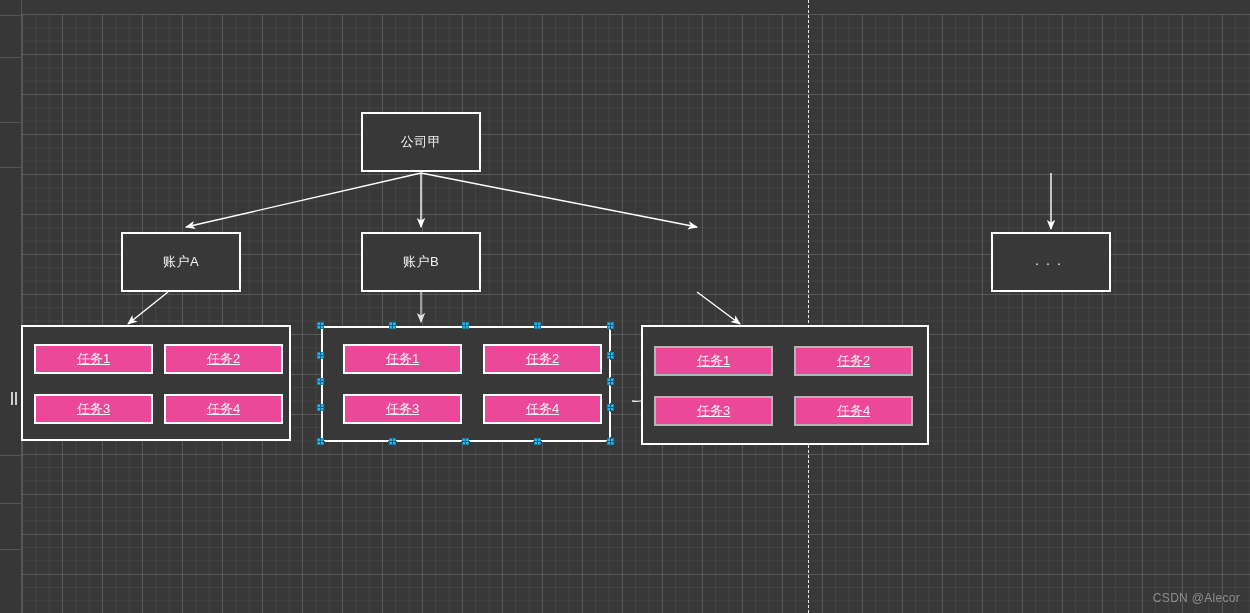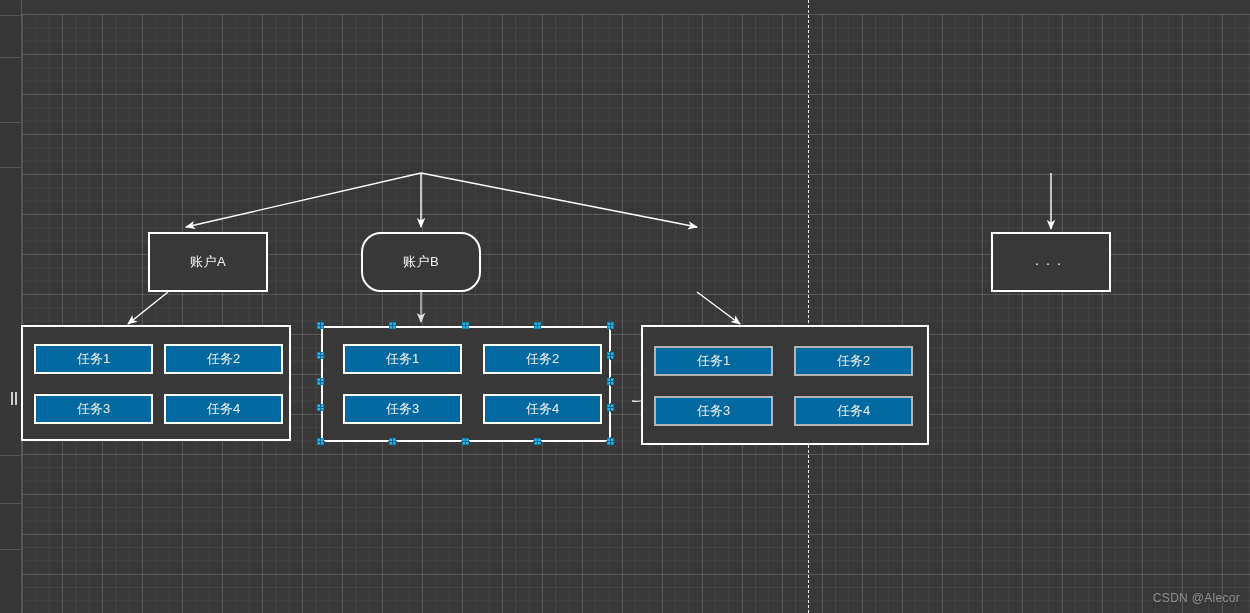--- a/index.html
+++ b/index.html
@@ -60,23 +60,23 @@
     display:flex;align-items:center;justify-content:center;
     letter-spacing:.5px;
   }
   .group-box{
     position:absolute;box-sizing:border-box;
     background:#383838;border:2px solid #ffffff;
   }
   .group-box.gray-children .task{border-color:#b4b4b4;}
   .task{
     position:absolute;box-sizing:border-box;
-    background:#0369a1;border:2px solid #ffffff;
+    background:#ec4899;border:2px solid #ffffff;
     color:#f2f2f2;font-size:13px;
-    display:flex;align-items:center;justify-content:center;
+    display:flex;align-items:center;justify-content:center;text-decoration:underline;
   }
   .dots{letter-spacing:6px;font-size:15px;color:#e6e6e6;}
 
   
   .handle{
     position:absolute;width:7px;height:7px;
     background:#29b6e8;
     box-shadow:0 0 0 1px #1a86ad inset;
   }
   .handle::before,.handle::after{
@@ -158,31 +158,34 @@
 
     <g>
       <path d="M632,401 C648,403 654,395 652,382 C650,368 636,362 644,350 C650,341 663,345 674,350" fill="none" stroke="#eaeaea" stroke-width="1.3" marker-end="url(#arwg)"></path>
     </g>
 
     <g>
       <path d="M653,406 L712,357" fill="none" stroke="#d9d9d9" stroke-width="1.6" stroke-linecap="round" stroke-dasharray="0.5 9"></path>
     </g>
   </svg>
 
+  <div class="node" style="left:361px;top:112px;width:120px;height:60px;">
+    <span>公司甲</span>
+  </div>
 
 
   <div class="node" style="left:991px;top:232px;width:120px;height:60px;">
     <span class="dots">···</span>
   </div>
 
-  <div class="node" style="left:121px;top:232px;width:120px;height:60px;margin-left:27px;">
+  <div class="node" style="left:121px;top:232px;width:120px;height:60px;">
     <span>账户A</span>
   </div>
 
-  <div class="node" style="left:361px;top:232px;width:120px;height:60px;border-radius:20px;">
+  <div class="node" style="left:361px;top:232px;width:120px;height:60px;">
     <span>账户B</span>
   </div>
 
 
   <div class="group-box" style="left:21px;top:325px;width:270px;height:116px;">
     <div class="task" style="left:11px;top:17px;width:119px;height:30px;">
       <span>任务1</span>
     </div>
     <div class="task" style="left:141px;top:17px;width:119px;height:30px;">
       <span>任务2</span>

